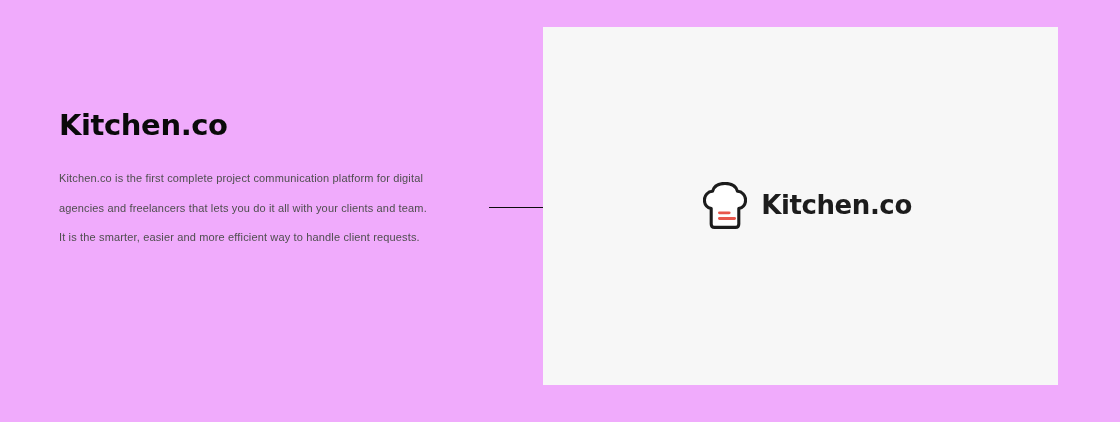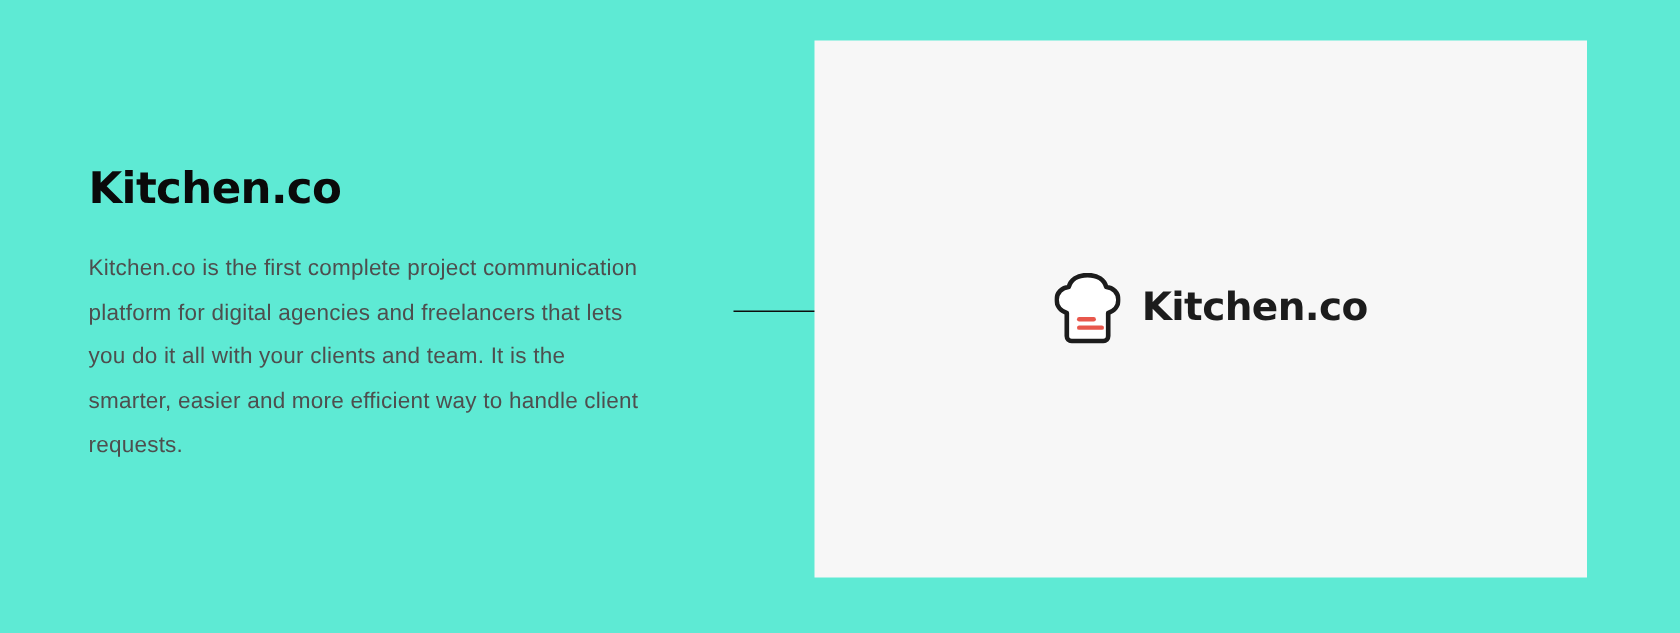--- a/index.html
+++ b/index.html
@@ -12,21 +12,21 @@
     background: #ffffff;
     font-family: "Liberation Sans", sans-serif;
     overflow: hidden;
     position: relative;
   }
 
   #stage {
     position: relative;
     width: 1120px;
     height: 422px;
-    background: #5eead4;
+    background: #f0abfc;
   }
 
   
   .left-column {
     position: absolute;
     left: 59px;
     top: 104px;
     width: 390px;
   }
 
@@ -38,21 +38,21 @@
     letter-spacing: -0.4px;
     color: #0a0a0a;
     line-height: 42px;
     white-space: nowrap;
   }
 
   .page-description {
     margin: 0;
     margin-top: 18px;
     font-family: "Liberation Sans", sans-serif;
-    font-size: 15px;
+    font-size: 11px;
     font-weight: 400;
     color: #4e4e4e;
     line-height: 29.5px;
     letter-spacing: 0.15px;
     width: 372px;
   }
 
   
   .connector-line {
     position: absolute;

